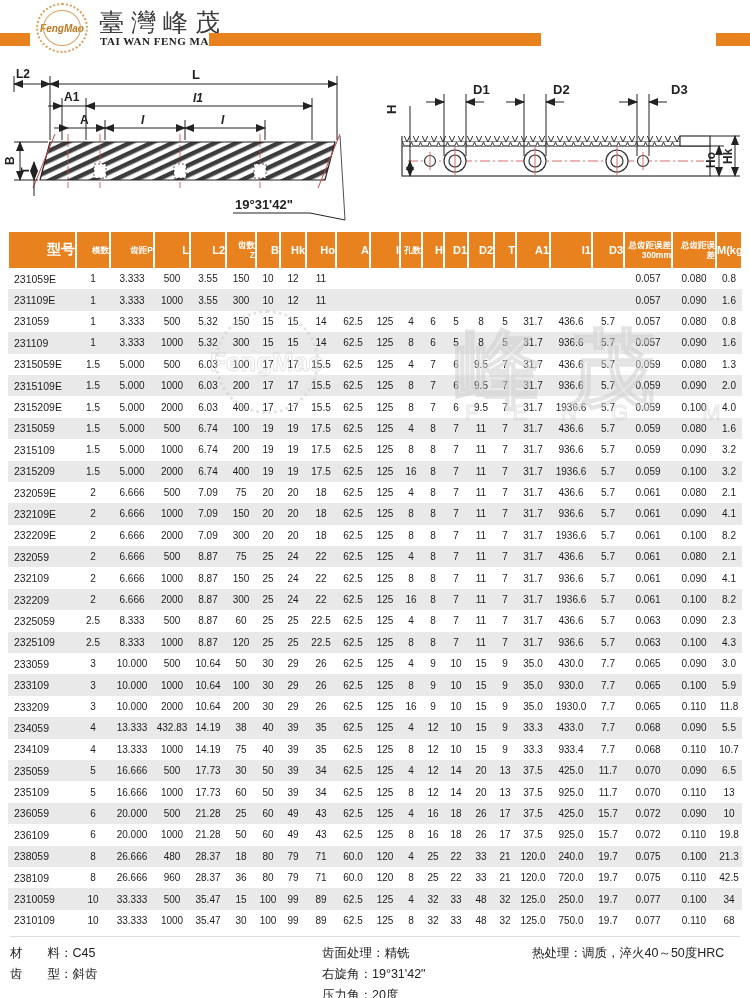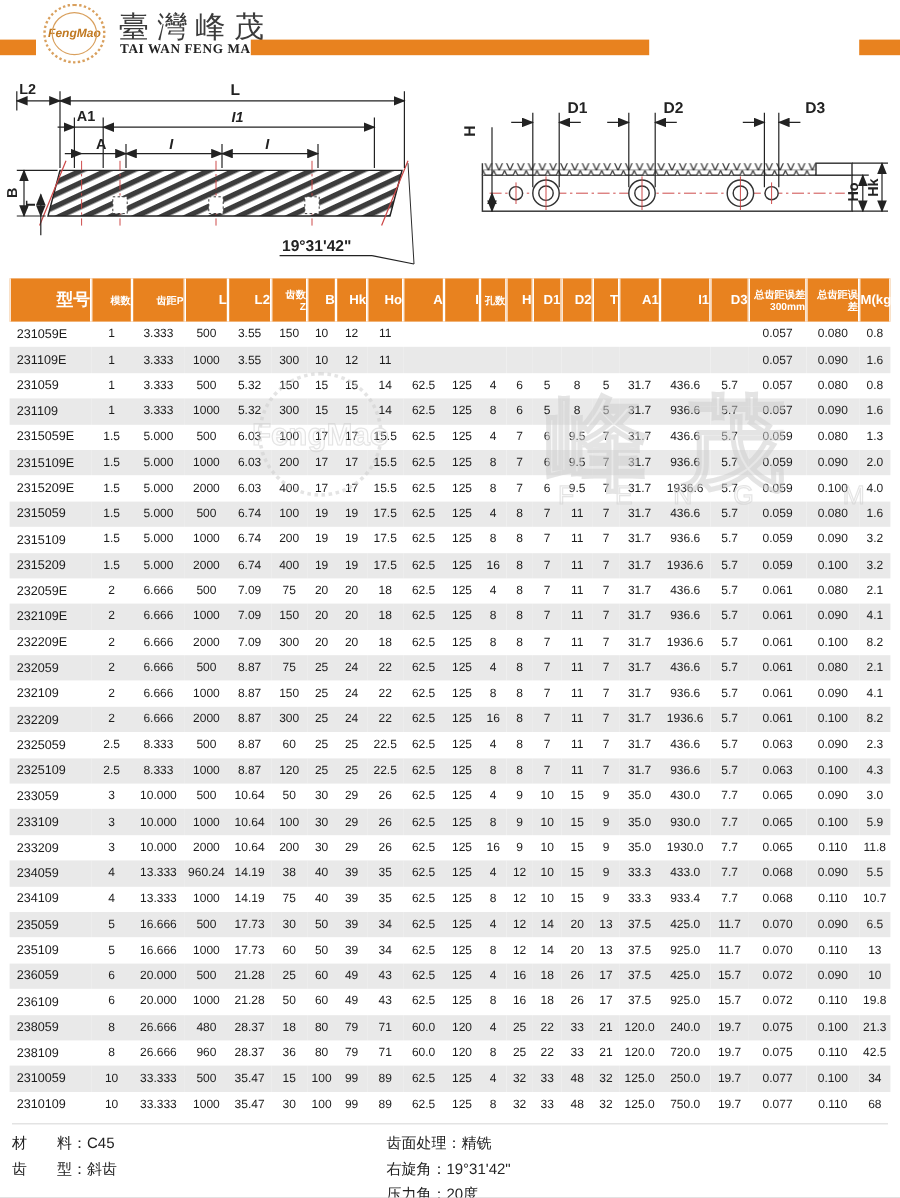--- a/index.html
+++ b/index.html
@@ -767,21 +767,21 @@
             <td>1930.0</td>
             <td>7.7</td>
             <td>0.065</td>
             <td>0.110</td>
             <td>11.8</td>
           </tr>
           <tr>
             <td>234059</td>
             <td>4</td>
             <td>13.333</td>
-            <td>960.24</td>
+            <td>432.83</td>
             <td>14.19</td>
             <td>38</td>
             <td>40</td>
             <td>39</td>
             <td>35</td>
             <td>62.5</td>
             <td>125</td>
             <td>4</td>
             <td>12</td>
             <td>10</td>
@@ -1026,16 +1026,17 @@
     <div class="col c1">
       <div class="note-line">材　　料：C45</div>
       <div class="note-line">齿　　型：斜齿</div>
     </div>
     <div class="col c2">
       <div class="note-line">齿面处理：精铣</div>
       <div class="note-line">右旋角：19°31'42"</div>
       <div class="note-line">压力角：20度</div>
     </div>
     <div class="col c3">
+      <div class="note-line">热处理：调质，淬火40～50度HRC</div>
     </div>
   </div>
 
 </div>
 
 </body></html>

